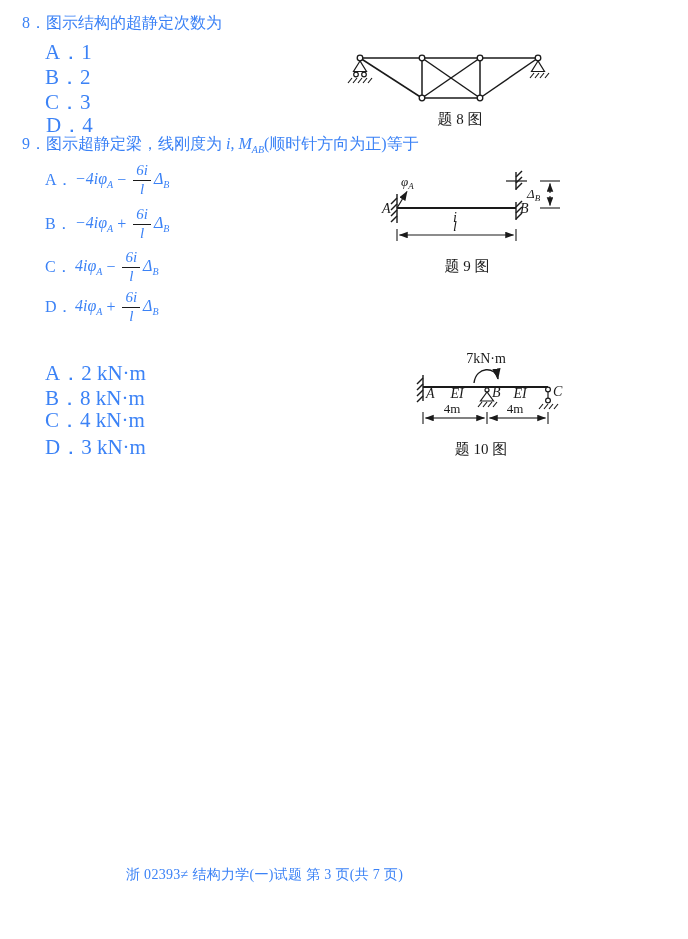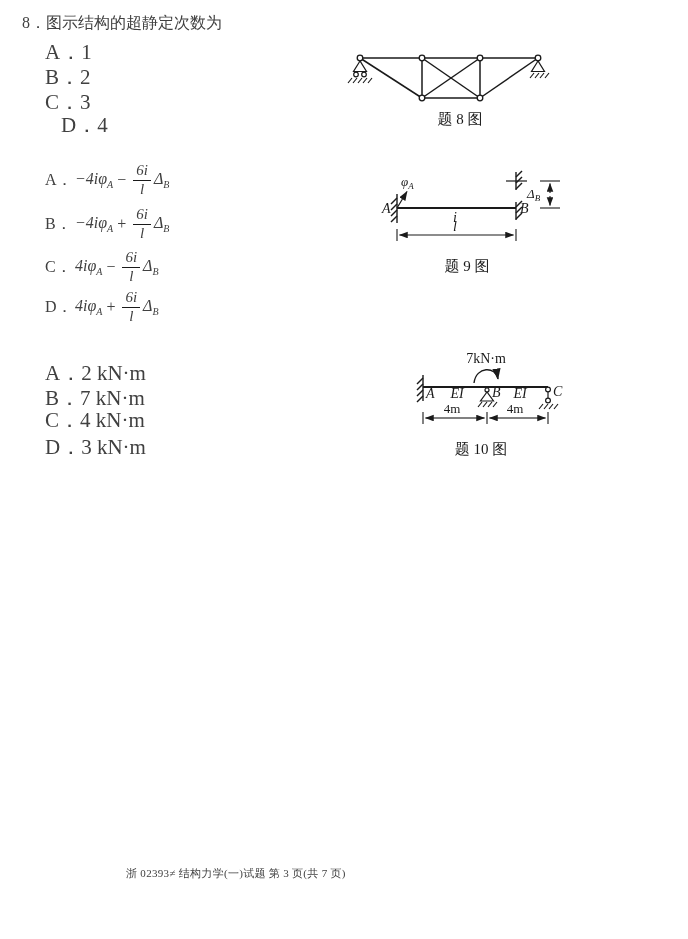--- a/index.html
+++ b/index.html
@@ -1,58 +1,58 @@
 <!DOCTYPE html>
 <html><head>
 <meta charset="utf-8">
 <style>
   html,body{margin:0;padding:0;background:#e8e8e8;}
   .page{
     position:relative;width:688px;height:939px;background:#ffffff;
-    font-family:"Liberation Serif","DejaVu Serif",serif;color:#404040;
+    font-family:"Liberation Serif","DejaVu Serif",serif;color:#3b82f6;
     overflow:hidden;margin:0 auto;
   }
   .qtitle{position:absolute;font-size:16px;white-space:nowrap;}
   .optrow{position:absolute;font-size:21px;white-space:nowrap;}
   .optlabel{display:inline-block;min-width:26px;}
   .it{font-style:italic;}
   sub{font-size:10px;}
   .q9row{position:absolute;display:flex;align-items:center;font-size:16px;height:44px;}
   .q9row .optlabel{min-width:30px;}
   .mitem{white-space:nowrap;text-align:center;}
   .mop{margin:0 4px;}
   .frac{display:inline-flex;flex-direction:column;align-items:center;margin:0 3px;font-size:15px;line-height:1.15;}
   .fnum{padding:0 3px;border-bottom:1.3px solid #1a1a1a;}
   .fig{position:absolute;}
   .fig text{fill:#1a1a1a;font-family:"Liberation Serif","DejaVu Serif",serif;}
   .cap{font-size:15px;}
   .lab{font-size:14px;font-style:italic;}
   .lab-s{font-size:13px;font-style:italic;}
   .dimtxt{font-size:13px;}
   .subsc{font-size:9px;font-style:italic;}
-  .footer{position:absolute;font-size:11px;letter-spacing:.3px;white-space:nowrap;}
+  .footer{position:absolute;font-size:14px;letter-spacing:.3px;white-space:nowrap;}
 </style>
 </head>
 <body>
 
 <div class="page">
 
   <div class="qtitle" style="left:22px;top:13px">
     <span>8．</span><span>图示结构的超静定次数为</span>
   </div>
   <div class="optrow" style="left:45px;top:38px">
     <span class="optlabel">A．</span><span>1</span>
   </div>
   <div class="optrow" style="left:45px;top:63px">
     <span class="optlabel">B．</span><span>2</span>
   </div>
   <div class="optrow" style="left:45px;top:88px">
     <span class="optlabel">C．</span><span>3</span>
   </div>
-  <div class="optrow" style="left:61px;top:111px">
+  <div class="optrow" style="left:46px;top:111px">
     <span class="optlabel">D．</span><span>4</span>
   </div>
 
   <svg class="fig" style="left:336px;top:42px" width="244" height="92" viewBox="0 0 244 92">
     <g stroke="#1a1a1a" stroke-width="1.5" fill="none">
       <line x1="24" y1="16" x2="202" y2="16"></line>
       <line x1="24" y1="16" x2="86" y2="56"></line>
       <line x1="86" y1="16" x2="86" y2="56"></line>
       <line x1="144" y1="16" x2="144" y2="56"></line>
       <line x1="86" y1="56" x2="144" y2="56"></line>
@@ -81,20 +81,23 @@
     <g stroke="#1a1a1a" stroke-width="1.2" fill="none">
       <polygon points="202,19 195.5,29.5 208.5,29.5"></polygon>
       <line x1="198" y1="31" x2="194" y2="36"></line>
         <line x1="203" y1="31" x2="199" y2="36"></line>
       <line x1="208" y1="31" x2="204" y2="36"></line>
         <line x1="213" y1="31" x2="209" y2="36"></line>
     </g>
     <text class="cap" x="124" y="82" text-anchor="middle">题 8 图</text>
   </svg>
 
+  <div class="qtitle" style="left:22px;top:134px">
+    <span>9．</span><span>图示超静定梁，线刚度为 </span><span class="it">i</span><span>, </span><span class="it">M</span><sub class="it">AB</sub><span>(顺时针方向为正)等于</span>
+  </div>
 
   <div class="q9row" style="left:45px;top:158px">
     <span class="optlabel">A．</span>
     <span class="mitem"><span class="it">−4iφ</span><sub class="it">A</sub></span>
     <span class="mop">−</span>
     <span class="frac">
         <span class="fnum it">6i</span>
         <span class="fden it">l</span>
       </span>
     <span class="mitem"><span class="it">Δ</span><sub class="it">B</sub></span>
@@ -184,21 +187,21 @@
       <line x1="84" y1="89" x2="142.5" y2="89" marker-end="url(#ar9)"></line>
     </g>
     <text class="lab" x="84" y="85" text-anchor="middle">l</text>
     <text class="cap" x="96" y="125" text-anchor="middle">题 9 图</text>
   </svg>
 
   <div class="optrow" style="left:45px;top:359px">
     <span class="optlabel">A．</span><span>2 kN·m</span>
   </div>
   <div class="optrow" style="left:45px;top:384px">
-    <span class="optlabel">B．</span><span>7 kN·m</span>
+    <span class="optlabel">B．</span><span>8 kN·m</span>
   </div>
   <div class="optrow" style="left:45px;top:406px">
     <span class="optlabel">C．</span><span>4 kN·m</span>
   </div>
   <div class="optrow" style="left:45px;top:433px">
     <span class="optlabel">D．</span><span>3 kN·m</span>
   </div>
 
   <svg class="fig" style="left:384px;top:350px" width="228" height="118" viewBox="0 0 228 118">
     <defs>

